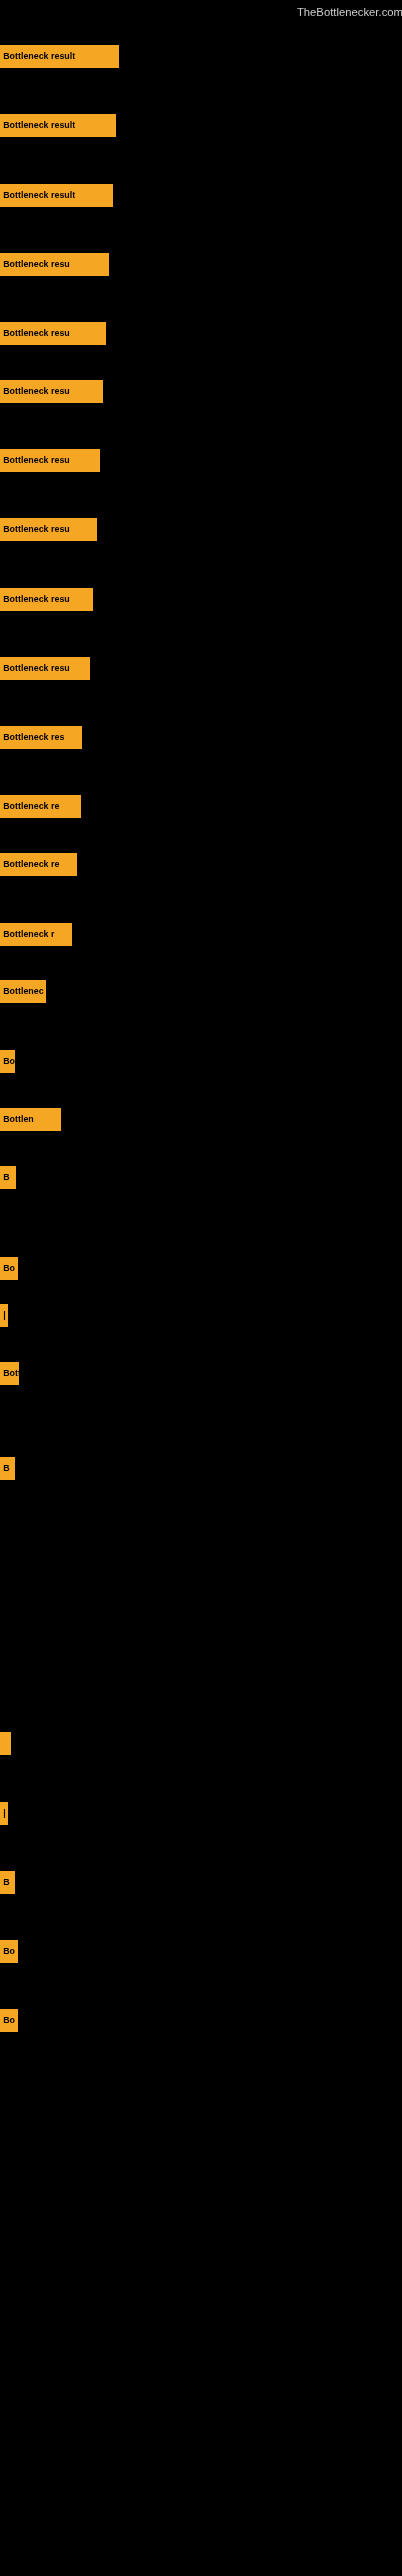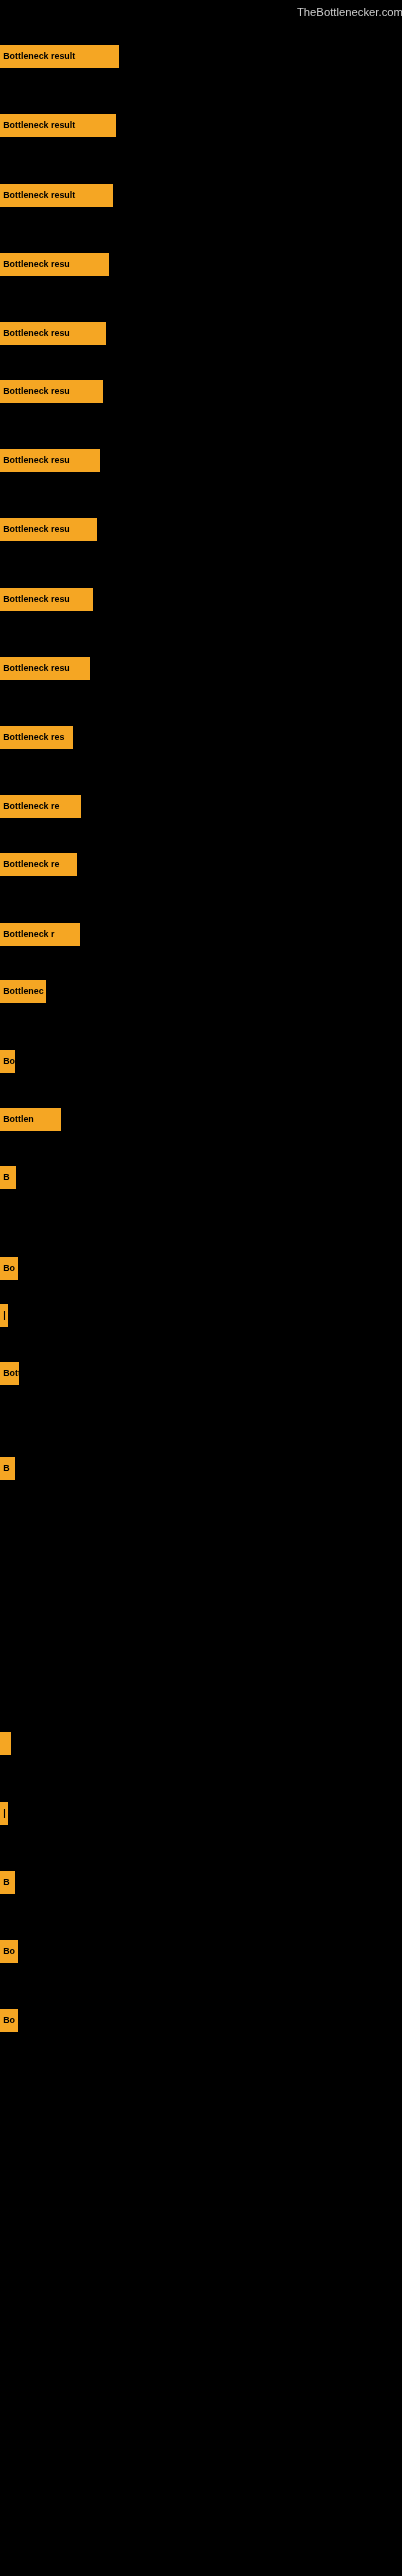--- a/index.html
+++ b/index.html
@@ -70,30 +70,30 @@
     </div>
     <div class="bottleneck-bar" style="top: 518px; width: 97px;">
       <span>Bottleneck resu</span>
     </div>
     <div class="bottleneck-bar" style="top: 588px; width: 93px;">
       <span>Bottleneck resu</span>
     </div>
     <div class="bottleneck-bar" style="top: 657px; width: 90px;">
       <span>Bottleneck resu</span>
     </div>
-    <div class="bottleneck-bar" style="top: 726px; width: 73px;">
+    <div class="bottleneck-bar" style="top: 726px; width: 82px;">
       <span>Bottleneck res</span>
     </div>
     <div class="bottleneck-bar" style="top: 795px; width: 81px;">
       <span>Bottleneck re</span>
     </div>
     <div class="bottleneck-bar" style="top: 853px; width: 77px;">
       <span>Bottleneck re</span>
     </div>
-    <div class="bottleneck-bar" style="top: 923px; width: 80px;">
+    <div class="bottleneck-bar" style="top: 923px; width: 72px;">
       <span>Bottleneck r</span>
     </div>
     <div class="bottleneck-bar" style="top: 980px; width: 46px;">
       <span>Bottlenec</span>
     </div>
     <div class="bottleneck-bar" style="top: 1050px; width: 15px;">
       <span>Bot</span>
     </div>
     <div class="bottleneck-bar" style="top: 1108px; width: 61px;">
       <span>Bottlen</span>

